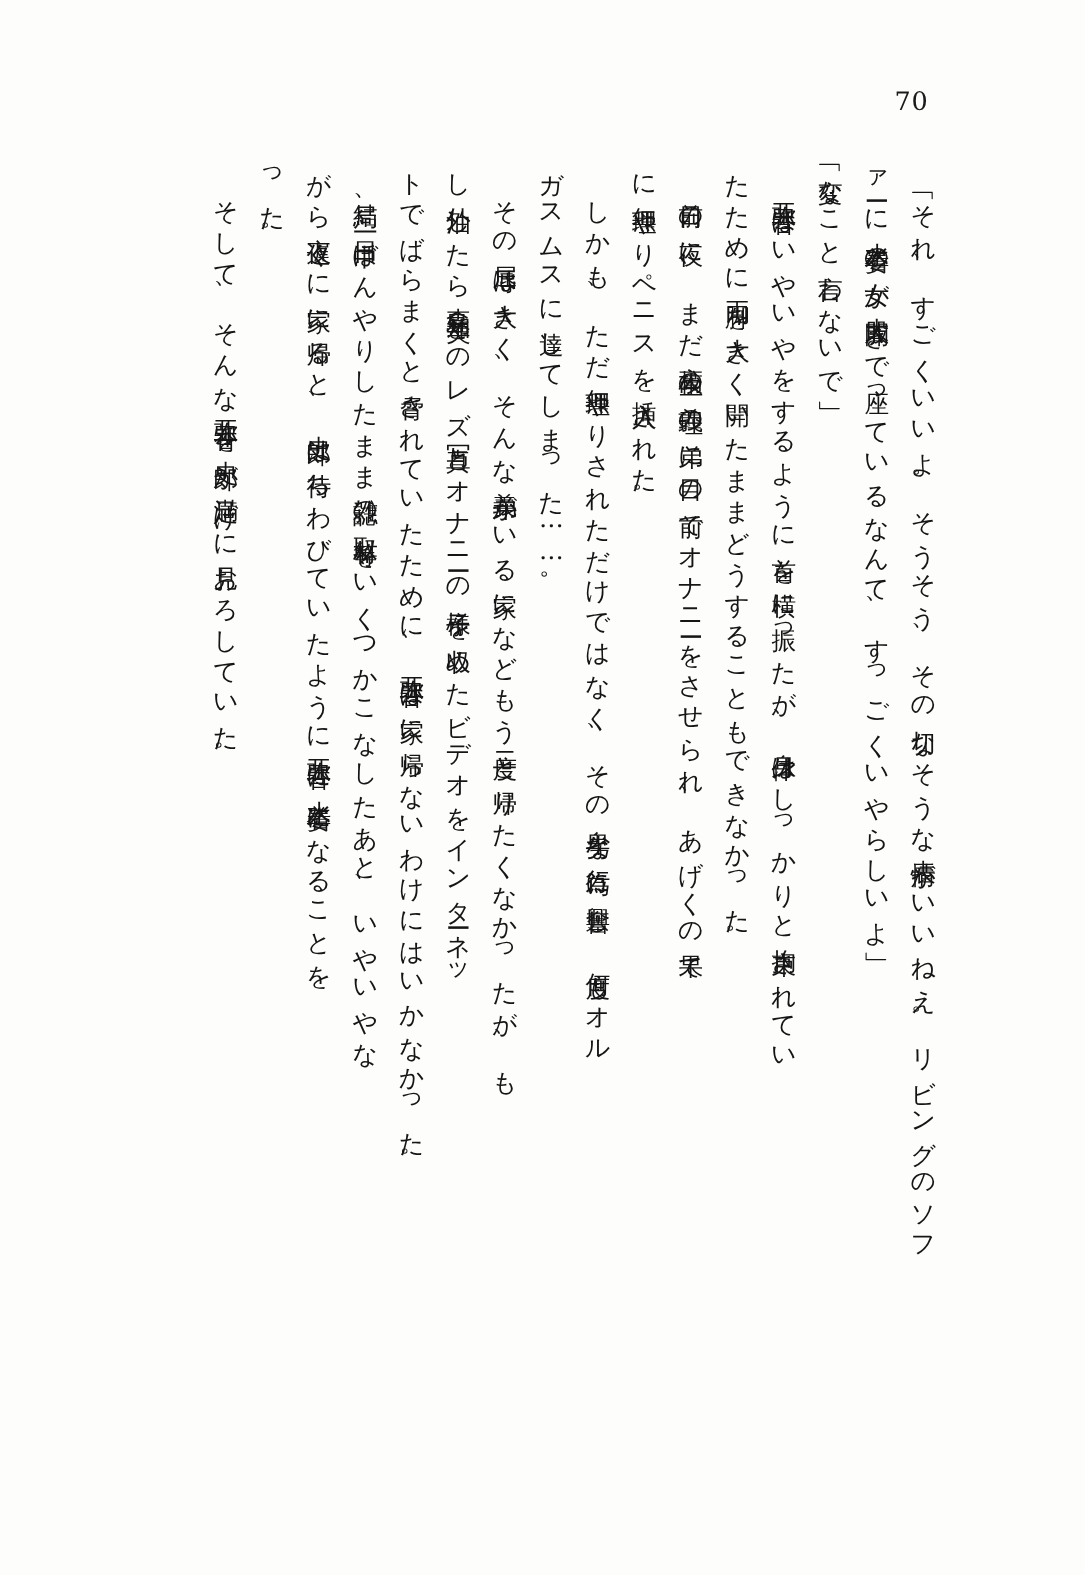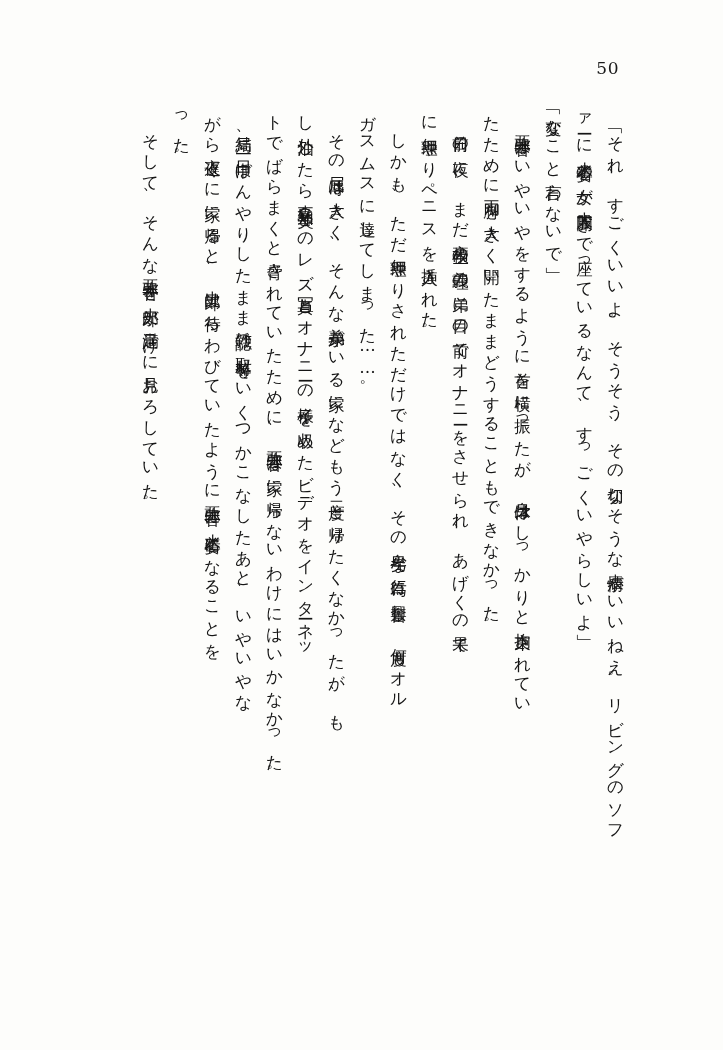--- a/index.html
+++ b/index.html
@@ -53,21 +53,21 @@
   .vline.indent {
     padding-top: 19px;
     box-sizing: border-box;
   }
 </style>
 </head>
 <body>
 
 <div class="page">
 
-  <div class="page-number">50</div>
+  <div class="page-number">70</div>
 
   <div class="text-block">
     <div class="vline indent">「それ、すごくいいよ。そうそう、その切なそうな表情がいいねえ。リビングのソフ</div>
     <div class="vline">ァーに水着姿の女が大股開きで座っているなんて、すっごくいやらしいよ」</div>
     <div class="vline">「変なこと言わないで」</div>
     <div class="vline">　亜弥香はいやいやをするように首を横に振ったが、身体はしっかりと拘束されてい</div>
     <div class="vline">たために両脚を大きく開いたままどうすることもできなかった。</div>
     <div class="vline">　前日の夜に、まだ高校生の義理の弟に目の前でオナニーをさせられ、あげくの果て</div>
     <div class="vline">に無理やりペニスを挿入された。</div>
     <div class="vline">　しかも、ただ無理やりされただけではなく、その卑劣な行為に興奮し、何度もオル</div>

